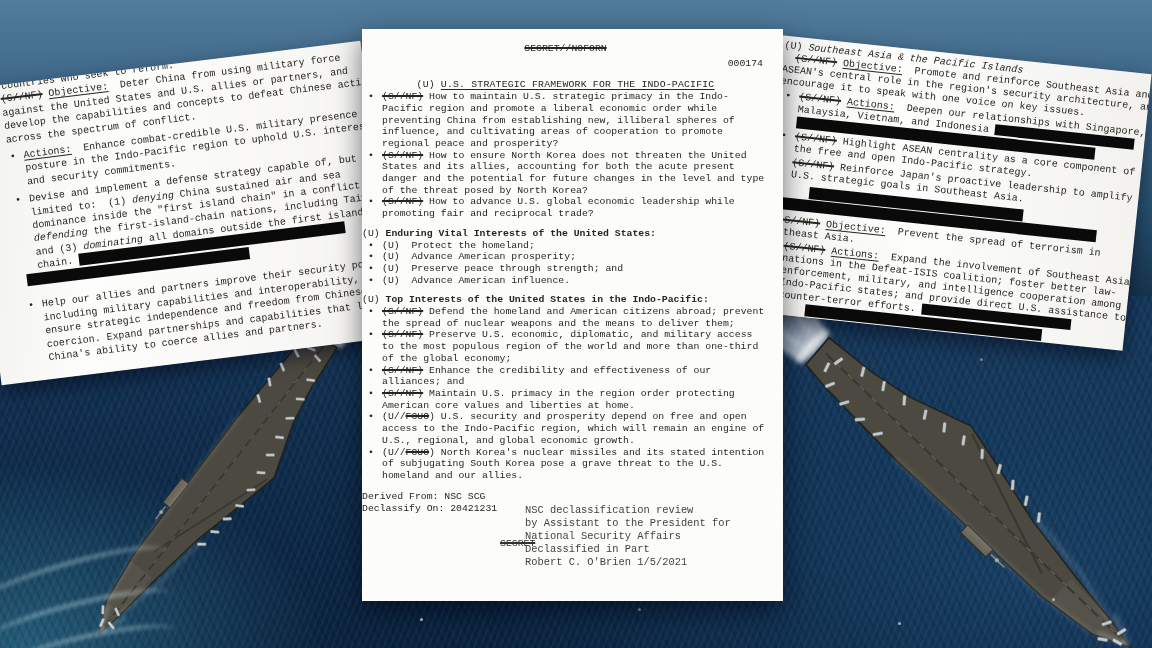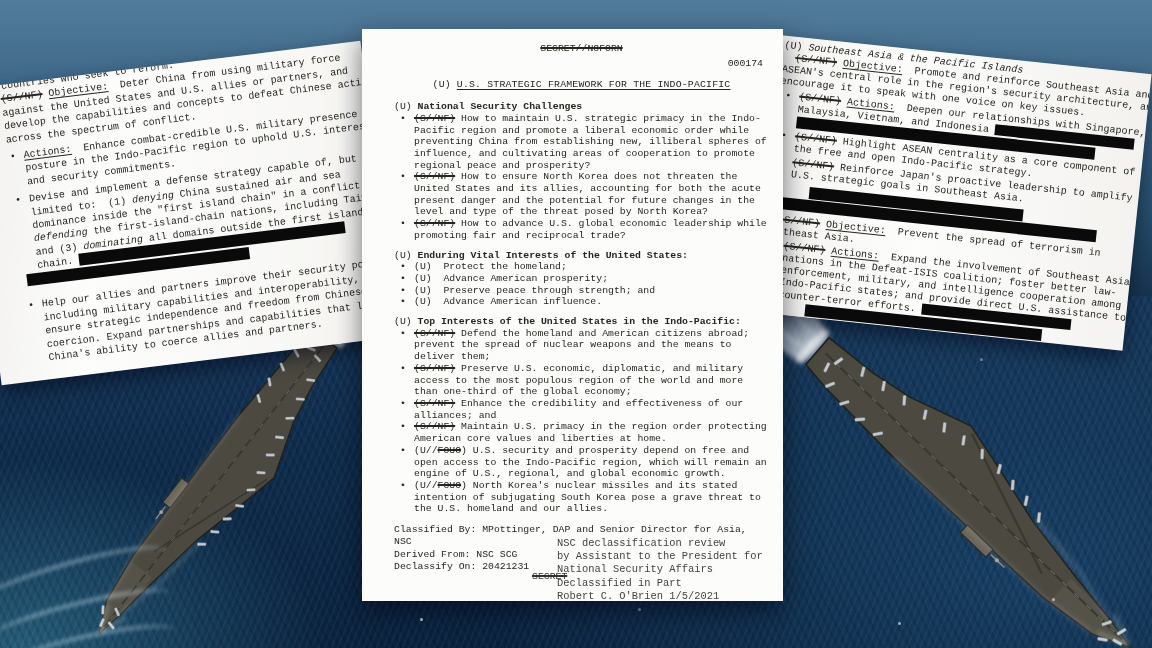--- a/index.html
+++ b/index.html
@@ -29,21 +29,21 @@
   .foam{position:absolute;left:420px;top:618px;width:3px;height:3px;border-radius:50%;background:rgba(255,255,255,.75);
     box-shadow:88px -46px 0 rgba(255,255,255,.6), 218px -10px 0 rgba(255,255,255,.5),
       478px 4px 0 rgba(255,255,255,.6), 632px -20px 0 rgba(255,255,255,.55),
       -62px -300px 0 rgba(255,255,255,.5), 12px -320px 0 rgba(255,255,255,.45),
       680px -290px 0 rgba(255,255,255,.5), 560px -260px 0 rgba(255,255,255,.4),
       330px -40px 0 rgba(255,255,255,.45), 150px -24px 0 rgba(255,255,255,.5);}
   .doc{position:absolute;background:#fcfcfb;color:#26251f;}
   .doc-left{left:-18px;top:64px;width:398px;height:298px;transform:rotate(-7deg);overflow:hidden;z-index:3;
     background:linear-gradient(100deg,#f0efec,#fdfdfc 30%,#f5f4f1);box-shadow:0 8px 20px rgba(0,0,15,.5);}
   .doc-left .inner{width:410px;padding-left:12px;margin-top:-5px;font-size:10px;line-height:13.4px;}
-  .doc-center{left:362px;top:29px;width:421px;height:572px;z-index:4;padding:14px 14px 0 32px;box-sizing:border-box;
+  .doc-center{left:362px;top:29px;width:421px;height:572px;z-index:4;padding:14px 14px 0 0;box-sizing:border-box;
     font-size:9.8px;line-height:11.7px;box-shadow:0 10px 26px rgba(0,0,15,.55);}
   .doc-right{left:766px;top:54px;width:372px;height:278px;transform:rotate(6deg);overflow:hidden;z-index:2;
     background:linear-gradient(80deg,#f3f2ef,#fdfdfc 40%,#f2f1ee);box-shadow:0 8px 20px rgba(0,0,15,.5);}
   .doc-right .inner{width:384px;margin-left:-6px;padding:4px 0 0 10px;font-size:10px;line-height:12px;}
   .dl{position:relative;white-space:pre-wrap;}
   .dl .bdot{position:absolute;}
   .ctr{text-align:center;}
   .rgt{text-align:right;padding-right:6px;}
   .st{text-decoration:line-through;text-decoration-thickness:1.6px;}
   .un{text-decoration:underline;text-underline-offset:2px;}
@@ -141,39 +141,37 @@
       <div class="dl" style="padding-left: 26px;"><span class="red" style="width: 224px; height: 12px;"></span></div>
       <div class="dl" style="padding-left: 38px; margin-top: 12px;"><span class="bdot" style="left: 24px;">•</span><span>Help our allies and partners improve their security posture, including military capabilities and interoperability, to ensure strategic independence and freedom from Chinese coercion. Expand partnerships and capabilities that limit China's ability to coerce allies and partners.</span></div>
     </div>
 </section>
 
 <section class="doc doc-center">
   <div class="dl ctr"><span class="st">SECRET//NOFORN</span></div>
   <div class="dl rgt pagenum">000174</div>
   <div class="dl ctr ttl"><span>(U)</span><span class="un">U.S. STRATEGIC FRAMEWORK FOR THE INDO-PACIFIC</span></div>
   <div id="docCenter">
-      <div class="dl" style="margin-top: 10px;"><span>(U) </span><span class="b">National Security Challenges</span></div>
       <div class="dl" style="padding-left: 20px;"><span class="bdot" style="left: 6px;">•</span><span class="st">(S//NF)</span><span> How to maintain U.S. strategic primacy in the Indo-Pacific region and promote a liberal economic order while preventing China from establishing new, illiberal spheres of influence, and cultivating areas of cooperation to promote regional peace and prosperity?</span></div>
       <div class="dl" style="padding-left: 20px;"><span class="bdot" style="left: 6px;">•</span><span class="st">(S//NF)</span><span> How to ensure North Korea does not threaten the United States and its allies, accounting for both the acute present danger and the potential for future changes in the level and type of the threat posed by North Korea?</span></div>
       <div class="dl" style="padding-left: 20px;"><span class="bdot" style="left: 6px;">•</span><span class="st">(S//NF)</span><span> How to advance U.S. global economic leadership while promoting fair and reciprocal trade?</span></div>
       <div class="dl" style="margin-top: 8px;"><span>(U) </span><span class="b">Enduring Vital Interests of the United States:</span></div>
       <div class="dl" style="padding-left: 20px;"><span class="bdot" style="left: 6px;">•</span><span>(U)  Protect the homeland;</span></div>
       <div class="dl" style="padding-left: 20px;"><span class="bdot" style="left: 6px;">•</span><span>(U)  Advance American prosperity;</span></div>
       <div class="dl" style="padding-left: 20px;"><span class="bdot" style="left: 6px;">•</span><span>(U)  Preserve peace through strength; and</span></div>
       <div class="dl" style="padding-left: 20px;"><span class="bdot" style="left: 6px;">•</span><span>(U)  Advance American influence.</span></div>
       <div class="dl" style="margin-top: 8px; font-family: Liberation Mono, monospace;"><span>(U) </span><span class="b">Top Interests of the United States in the Indo-Pacific:</span></div>
       <div class="dl" style="padding-left: 20px;"><span class="bdot" style="left: 6px;">•</span><span class="st">(S//NF)</span><span> Defend the homeland and American citizens abroad; prevent the spread of nuclear weapons and the means to deliver them;</span></div>
       <div class="dl" style="padding-left: 20px;"><span class="bdot" style="left: 6px;">•</span><span class="st">(S//NF)</span><span> Preserve U.S. economic, diplomatic, and military access to the most populous region of the world and more than one-third of the global economy;</span></div>
       <div class="dl" style="padding-left: 20px;"><span class="bdot" style="left: 6px;">•</span><span class="st">(S//NF)</span><span> Enhance the credibility and effectiveness of our alliances; and</span></div>
       <div class="dl" style="padding-left: 20px;"><span class="bdot" style="left: 6px;">•</span><span class="st">(S//NF)</span><span> Maintain U.S. primacy in the region order protecting American core values and liberties at home.</span></div>
       <div class="dl" style="padding-left: 20px;"><span class="bdot" style="left: 6px;">•</span><span>(U//</span><span class="st">FOUO</span><span>) U.S. security and prosperity depend on free and open access to the Indo-Pacific region, which will remain an engine of U.S., regional, and global economic growth.</span></div>
       <div class="dl" style="padding-left: 20px;"><span class="bdot" style="left: 6px;">•</span><span>(U//</span><span class="st">FOUO</span><span>) North Korea's nuclear missiles and its stated intention of subjugating South Korea pose a grave threat to the U.S. homeland and our allies.</span></div>
     </div>
   <div class="c-footer">
-    <div>Classified By: MPottinger, DAP and Senior Director for Asia, NSC</div>
     <div>Derived From: NSC SCG</div>
     <div>Declassify On: 20421231</div>
     <span class="st secret-mark">SECRET</span>
     <div class="stamp">
       <div>NSC declassification review</div>
       <div>by Assistant to the President for National Security Affairs</div>
       <div>Declassified in Part</div>
       <div>Robert C. O'Brien 1/5/2021</div>
     </div>
   </div>

